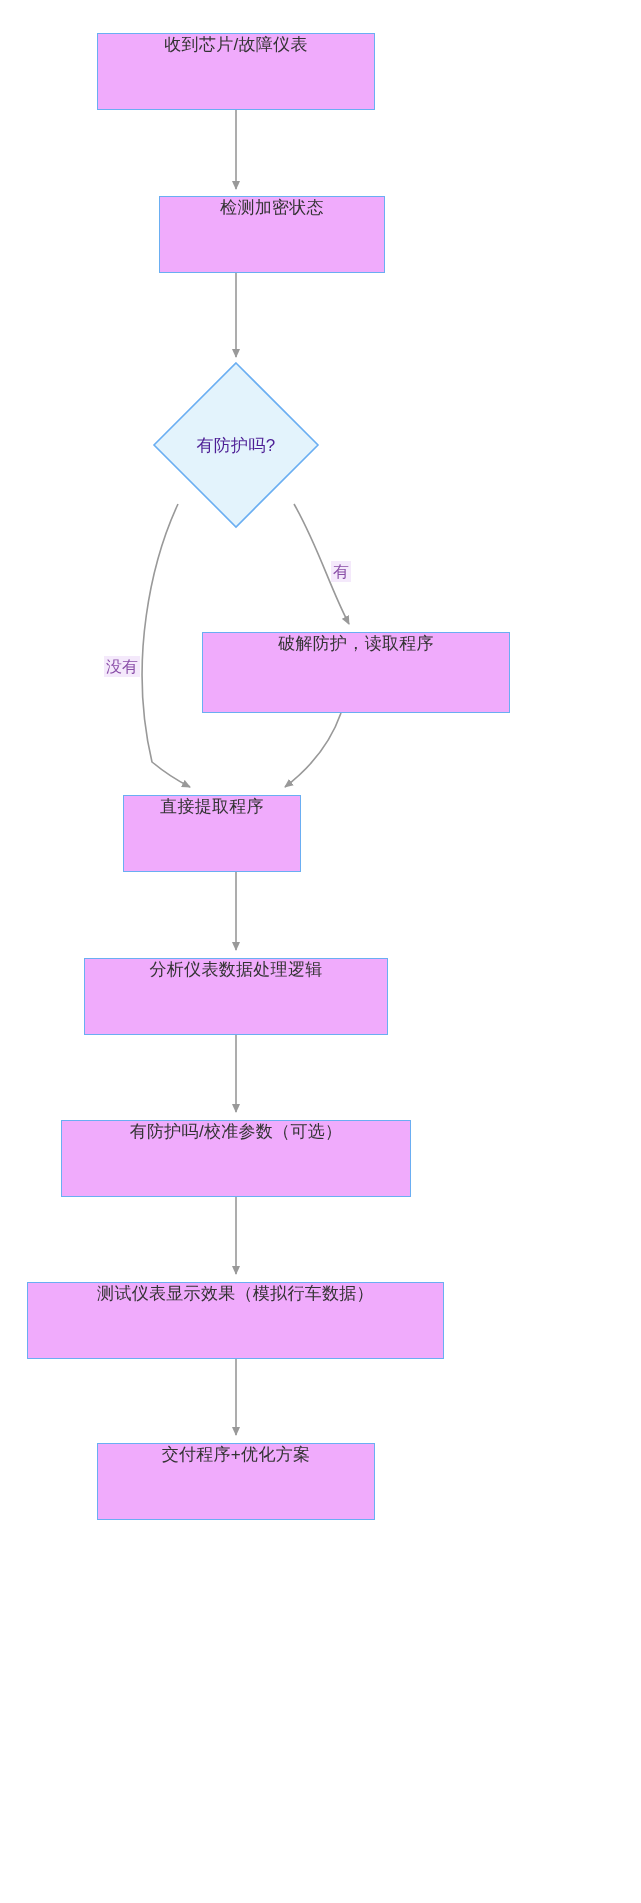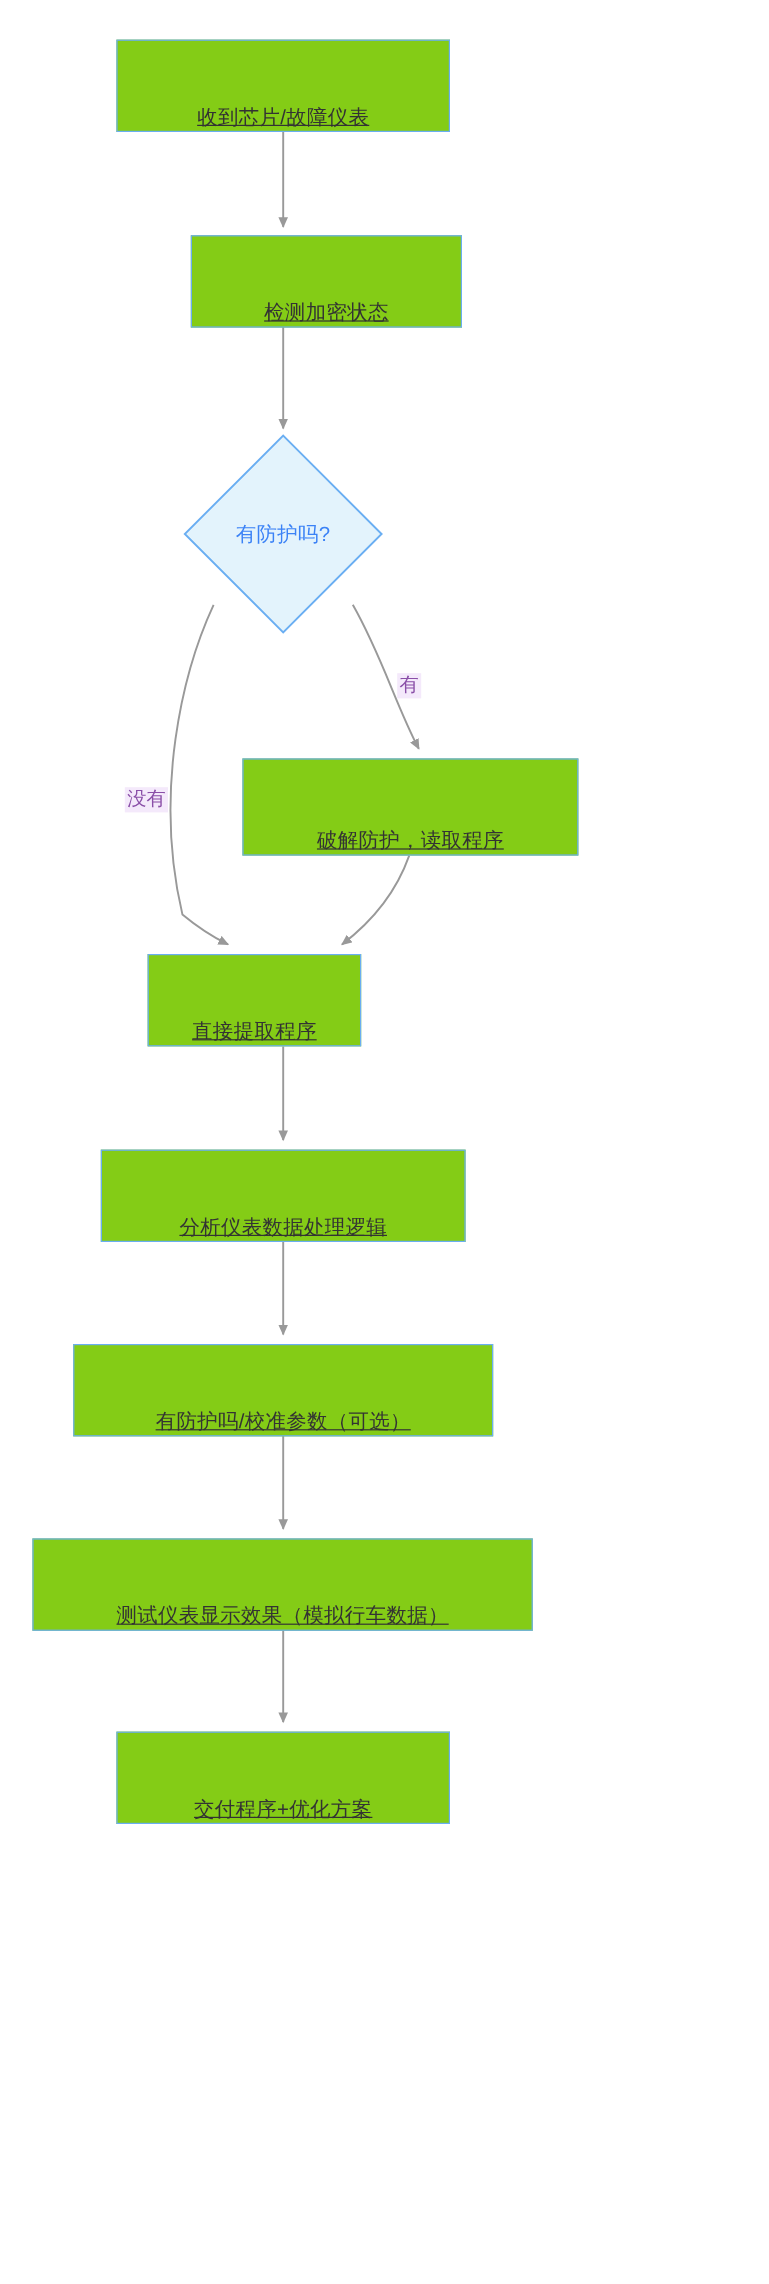--- a/index.html
+++ b/index.html
@@ -2,29 +2,29 @@
 <html><head>
 <meta charset="utf-8">
 <style>
   html,body{margin:0;padding:0;background:#ffffff;}
   body{width:641px;height:1903px;position:relative;
        font-family:"Liberation Sans","DejaVu Sans",sans-serif;
        -webkit-font-smoothing:antialiased;}
   #flow{position:absolute;left:0;top:0;width:641px;height:1903px;}
   svg.edges{position:absolute;left:0;top:0;width:641px;height:1903px;overflow:visible;}
   .node{position:absolute;box-sizing:border-box;
-        background:#84cc16;border:1.4px solid #6aaef2;
-        display:flex;align-items:flex-end;justify-content:center;
+        background:#f0abfc;border:1.4px solid #6aaef2;
+        display:flex;align-items:flex-start;justify-content:center;
         color:#333333;font-size:17px;line-height:1.3;text-align:center;
-        letter-spacing:0.3px;text-decoration:underline;}
+        letter-spacing:0.3px;}
   .decision{position:absolute;width:168px;height:168px;}
   .decision .dshape{position:absolute;left:0;top:0;width:100%;height:100%;}
   .decision .dlabel{position:absolute;left:0;top:0;width:100%;height:100%;
         display:flex;align-items:center;justify-content:center;
-        color:#3b82f6;font-size:17px;letter-spacing:0.3px;}
+        color:#4c1d95;font-size:17px;letter-spacing:0.3px;}
   .edge-label{position:absolute;background:#f4e9fb;color:#8a4fa8;
         font-size:16px;padding:1px 2px;white-space:nowrap;line-height:1.2;}
 </style>
 </head>
 <body>
 
 <div id="flow">
 
   <svg class="edges" viewBox="0 0 641 1903" xmlns="http://www.w3.org/2000/svg">
     <defs>
@@ -53,21 +53,21 @@
     <span>检测加密状态</span>
   </div>
 
   <div class="decision" style="left:152px;top:361px;width:168px;height:168px;">
     <svg class="dshape" viewBox="0 0 168 168" xmlns="http://www.w3.org/2000/svg">
       <polygon points="84,2 166,84 84,166 2,84" fill="#e3f3fc" stroke="#6aaef2" stroke-width="1.6"></polygon>
     </svg>
     <div class="dlabel">有防护吗?</div>
   </div>
 
-  <div class="node" style="left:202px;top:632px;width:280px;height:81px;">
+  <div class="node" style="left:202px;top:632px;width:308px;height:81px;">
     <span>破解防护，读取程序</span>
   </div>
 
   <div class="node" style="left:123px;top:795px;width:178px;height:77px;">
     <span>直接提取程序</span>
   </div>
 
   <div class="node" style="left:84px;top:958px;width:304px;height:77px;">
     <span>分析仪表数据处理逻辑</span>
   </div>

